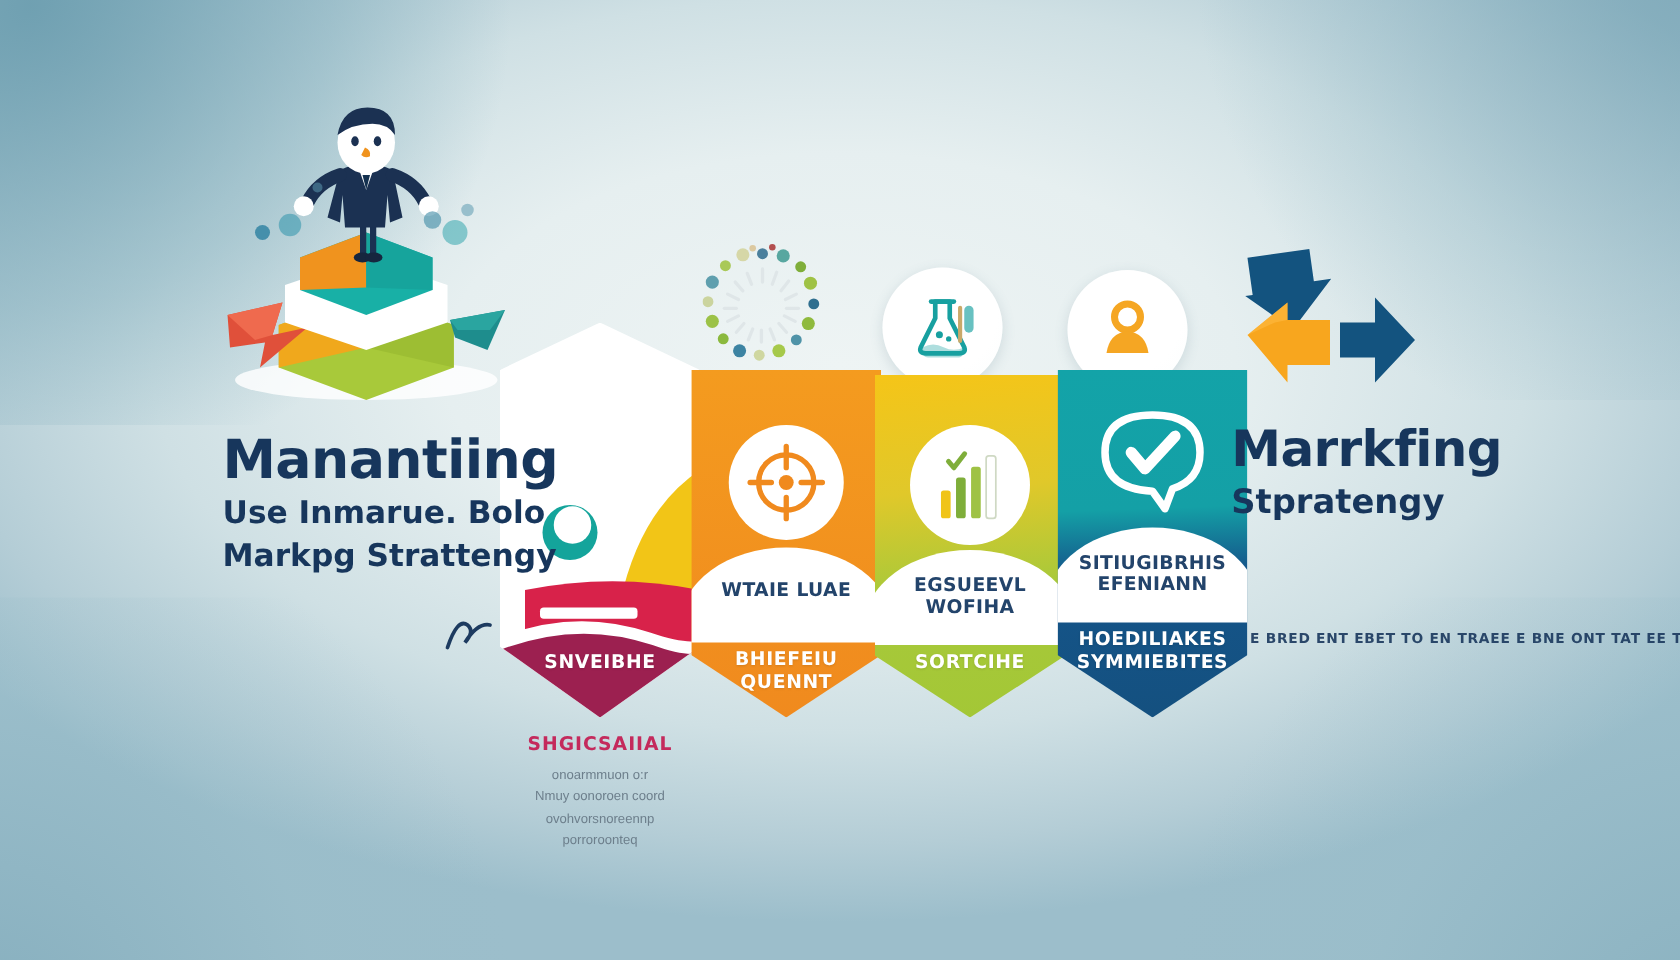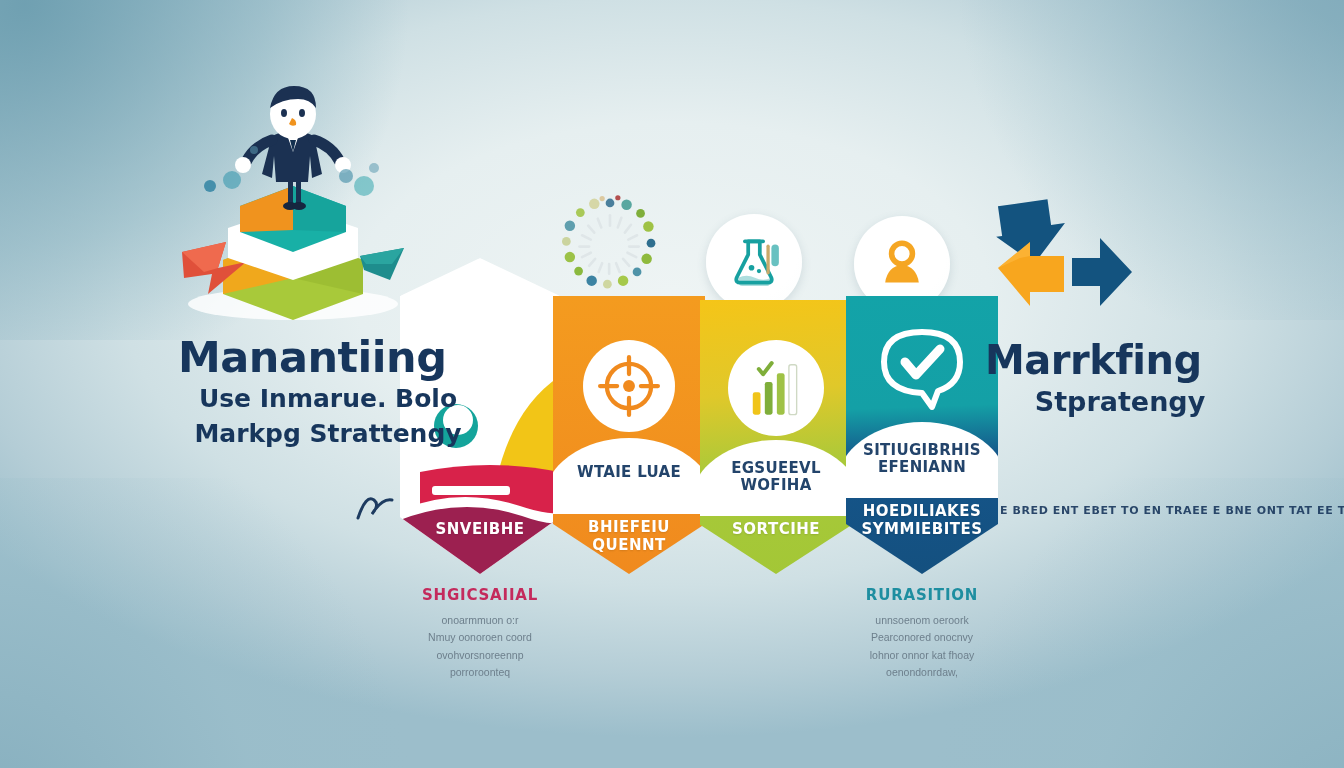--- a/index.html
+++ b/index.html
@@ -27,24 +27,23 @@
 
   
   .headline{position:absolute;color:#17365c;}
   .headline .h1{
     font-weight:bold;letter-spacing:-.5px;line-height:1;
     font-family:"DejaVu Sans", sans-serif;
   }
   .headline .h2{
     font-weight:bold;line-height:1.18;
     font-family:"DejaVu Sans", sans-serif;
-    text-align:center;
   }
   #headline-left{left:178px;top:336px;width:300px;}
-  #headline-left .h1{font-size:43px;}
+  #headline-left .h1{font-size:43px;margin-top:11px;}
   #headline-left .h2{font-size:25px;margin-top:5px;}
   #headline-right{left:985px;top:340px;width:270px;}
   #headline-right .h1{font-size:40px;}
   #headline-right .h2{font-size:27px;margin-top:6px;}
 
   .caption-strip{
     position:absolute;color:#1d3b60;font-weight:bold;
     font-size:11px;letter-spacing:.6px;white-space:nowrap;
     font-family:"DejaVu Sans", sans-serif;
     filter:blur(.35px);opacity:.92;
@@ -365,23 +364,14 @@
     <div class="cb">
       <div>onoarmmuon o:r</div>
       <div>Nmuy oonoroen coord</div>
       <div>ovohvorsnoreennp</div>
       <div>porroroonteq</div>
     </div>
   </div>
 
 
 
-  <div class="col-cap" id="cap-4">
-    <div class="ch" style="color:#1e8ea0">RURASITION</div>
-    <div class="cb">
-      <div>unnsoenom oeroork</div>
-      <div>Pearconored onocnvy</div>
-      <div>lohnor onnor kat fhoay</div>
-      <div>oenondonrdaw,</div>
-    </div>
-  </div>
 
 </div>
 
 </body></html>

